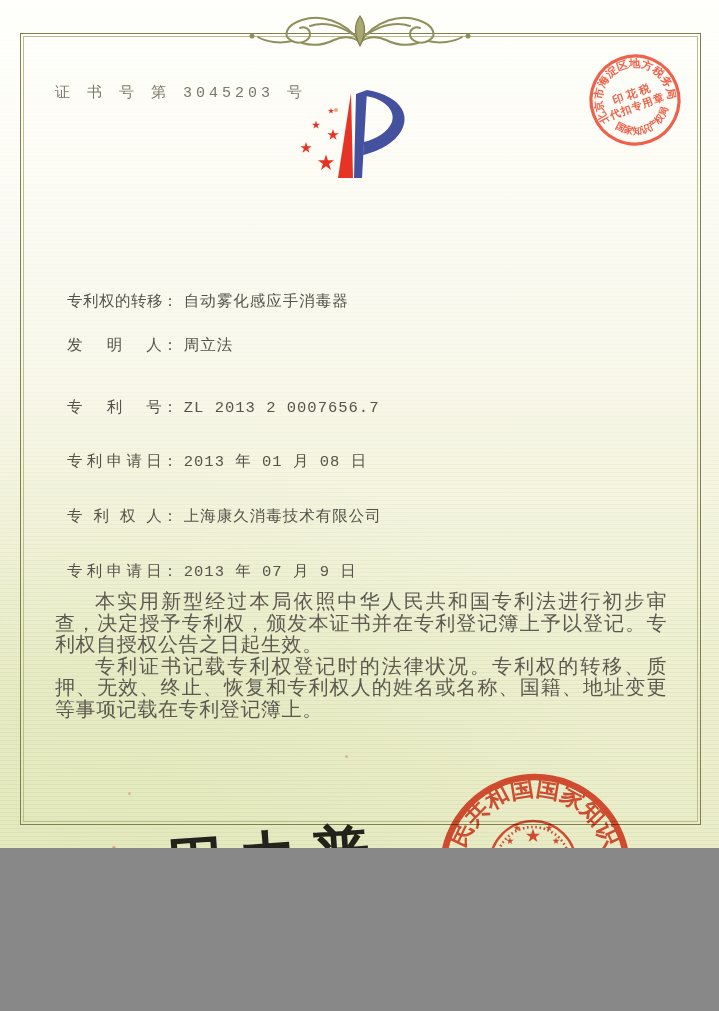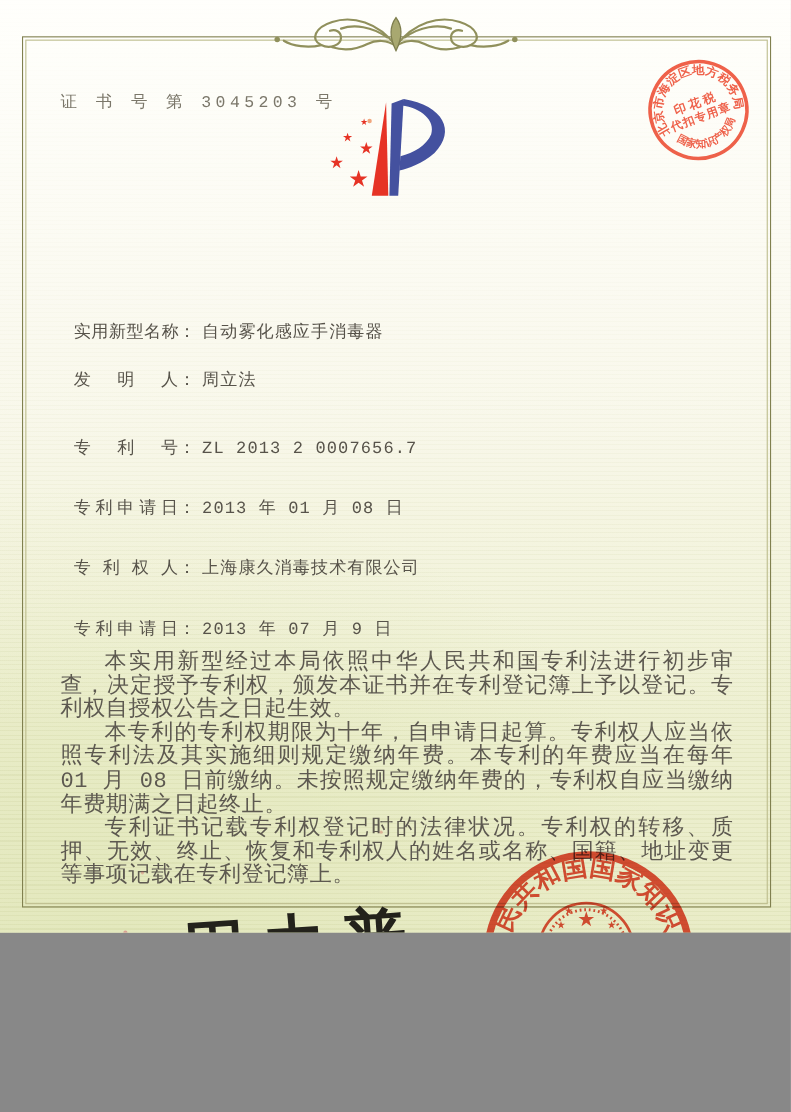--- a/index.html
+++ b/index.html
@@ -75,31 +75,30 @@
       <polygon points="82,6 69,91 84,91"></polygon>
     </g>
     <g fill="#44519f">
       <polygon points="87,7 98,3 93,91 85,91"></polygon>
       <path d="M98,3 C134,9 146,32 126,52 C115,62 102,66 94,68 L95,55 C107,52 119,45 123,35 C127,23 114,11 96,9 Z"></path>
     </g>
   </svg>
 
 
   <div class="fields">
-    <div class="frow" style="top:0px"><span class="lab">实用新型名称</span><span class="sep">：</span><span class="val">自动雾化感应手消毒器</span></div>
+    <div class="frow" style="top:0px"><span class="lab">专利权的转移</span><span class="sep">：</span><span class="val">自动雾化感应手消毒器</span></div>
     <div class="frow" style="top:44px"><span class="lab">发明人</span><span class="sep">：</span><span class="val">周立法</span></div>
     <div class="frow" style="top:106px"><span class="lab">专利号</span><span class="sep">：</span><span class="val">ZL 2013 2 0007656.7</span></div>
     <div class="frow" style="top:160px"><span class="lab">专利申请日</span><span class="sep">：</span><span class="val">2013 年 01 月 08 日</span></div>
     <div class="frow" style="top:215px"><span class="lab">专利权人</span><span class="sep">：</span><span class="val">上海康久消毒技术有限公司</span></div>
     <div class="frow" style="top:270px"><span class="lab">专利申请日</span><span class="sep">：</span><span class="val">2013 年 07 月 9 日</span></div>
   </div>
 
   <div class="bodytxt">
     <p>本实用新型经过本局依照中华人民共和国专利法进行初步审查，决定授予专利权，颁发本证书并在专利登记簿上予以登记。专利权自授权公告之日起生效。</p>
-    <p>本专利的专利权期限为十年，自申请日起算。专利权人应当依照专利法及其实施细则规定缴纳年费。本专利的年费应当在每年 01 月 08 日前缴纳。未按照规定缴纳年费的，专利权自应当缴纳年费期满之日起终止。</p>
     <p>专利证书记载专利权登记时的法律状况。专利权的转移、质押、无效、终止、恢复和专利权人的姓名或名称、国籍、地址变更等事项记载在专利登记簿上。</p>
   </div>
 
   <div class="director">局长</div>
   <div class="signame">田力普</div>
 
   <svg class="seal" viewBox="0 0 210 210">
     <defs>
       <path id="ringPath" d="M53.4,156.6 A73,73 0 1 1 156.6,156.6" fill="none"></path>
     </defs>

